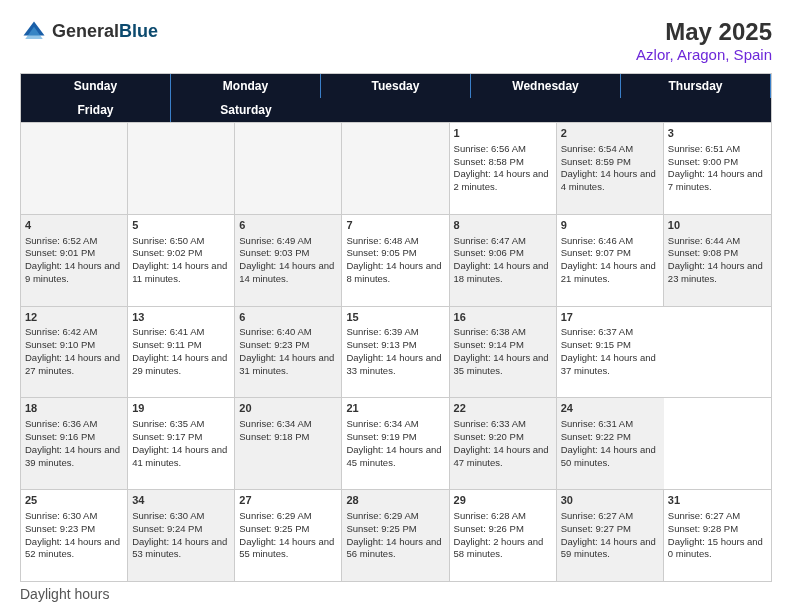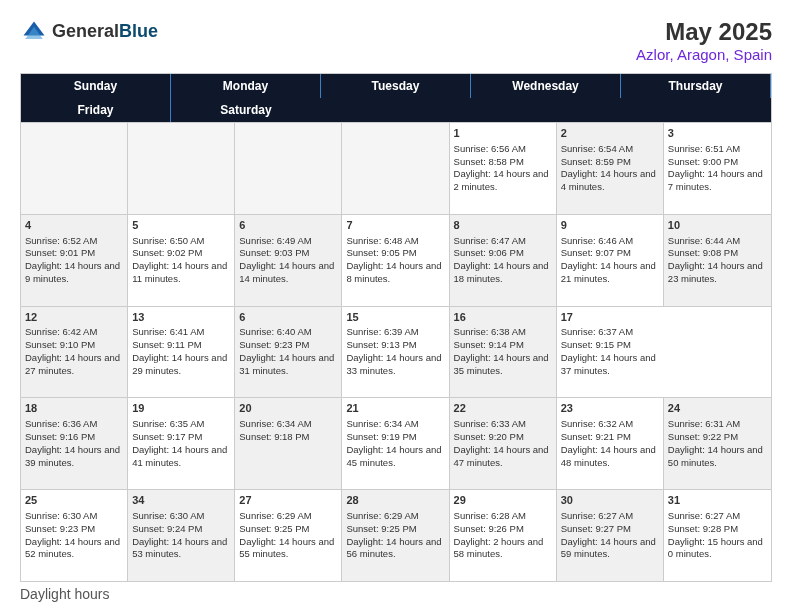--- a/index.html
+++ b/index.html
@@ -171,21 +171,20 @@
           <div class="cal-cell"><span class="day-number">15</span><span>Sunrise: 6:39 AM</span><br><span>Sunset: 9:13 PM</span><br><span>Daylight: 14 hours and 33 minutes.</span></div>
           <div class="cal-cell shaded"><span class="day-number">16</span><span>Sunrise: 6:38 AM</span><br><span>Sunset: 9:14 PM</span><br><span>Daylight: 14 hours and 35 minutes.</span></div>
           <div class="cal-cell"><span class="day-number">17</span><span>Sunrise: 6:37 AM</span><br><span>Sunset: 9:15 PM</span><br><span>Daylight: 14 hours and 37 minutes.</span></div>
         </div>
         <div class="cal-row">
           <div class="cal-cell shaded"><span class="day-number">18</span><span>Sunrise: 6:36 AM</span><br><span>Sunset: 9:16 PM</span><br><span>Daylight: 14 hours and 39 minutes.</span></div>
           <div class="cal-cell"><span class="day-number">19</span><span>Sunrise: 6:35 AM</span><br><span>Sunset: 9:17 PM</span><br><span>Daylight: 14 hours and 41 minutes.</span></div>
           <div class="cal-cell shaded"><span class="day-number">20</span><span>Sunrise: 6:34 AM</span><br><span>Sunset: 9:18 PM</span><br></div>
           <div class="cal-cell"><span class="day-number">21</span><span>Sunrise: 6:34 AM</span><br><span>Sunset: 9:19 PM</span><br><span>Daylight: 14 hours and 45 minutes.</span></div>
           <div class="cal-cell shaded"><span class="day-number">22</span><span>Sunrise: 6:33 AM</span><br><span>Sunset: 9:20 PM</span><br><span>Daylight: 14 hours and 47 minutes.</span></div>
-          <div class="cal-cell"><span class="day-number">23</span><span>Sunrise: 6:32 AM</span><br><span>Sunset: 9:21 PM</span><br><span>Daylight: 14 hours and 48 minutes.</span></div>
           <div class="cal-cell shaded"><span class="day-number">24</span><span>Sunrise: 6:31 AM</span><br><span>Sunset: 9:22 PM</span><br><span>Daylight: 14 hours and 50 minutes.</span></div>
         </div>
         <div class="cal-row">
           <div class="cal-cell"><span class="day-number">25</span><span>Sunrise: 6:30 AM</span><br><span>Sunset: 9:23 PM</span><br><span>Daylight: 14 hours and 52 minutes.</span></div>
           <div class="cal-cell shaded"><span class="day-number">34</span><span>Sunrise: 6:30 AM</span><br><span>Sunset: 9:24 PM</span><br><span>Daylight: 14 hours and 53 minutes.</span></div>
           <div class="cal-cell"><span class="day-number">27</span><span>Sunrise: 6:29 AM</span><br><span>Sunset: 9:25 PM</span><br><span>Daylight: 14 hours and 55 minutes.</span></div>
           <div class="cal-cell shaded"><span class="day-number">28</span><span>Sunrise: 6:29 AM</span><br><span>Sunset: 9:25 PM</span><br><span>Daylight: 14 hours and 56 minutes.</span></div>
           <div class="cal-cell"><span class="day-number">29</span><span>Sunrise: 6:28 AM</span><br><span>Sunset: 9:26 PM</span><br><span>Daylight: 2 hours and 58 minutes.</span></div>
           <div class="cal-cell shaded"><span class="day-number">30</span><span>Sunrise: 6:27 AM</span><br><span>Sunset: 9:27 PM</span><br><span>Daylight: 14 hours and 59 minutes.</span></div>
           <div class="cal-cell"><span class="day-number">31</span><span>Sunrise: 6:27 AM</span><br><span>Sunset: 9:28 PM</span><br><span>Daylight: 15 hours and 0 minutes.</span></div>

